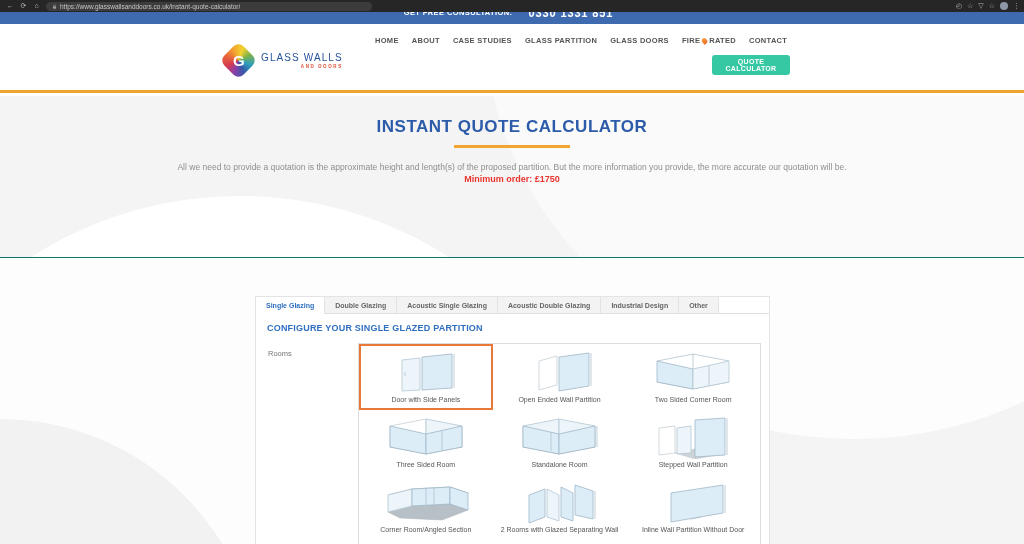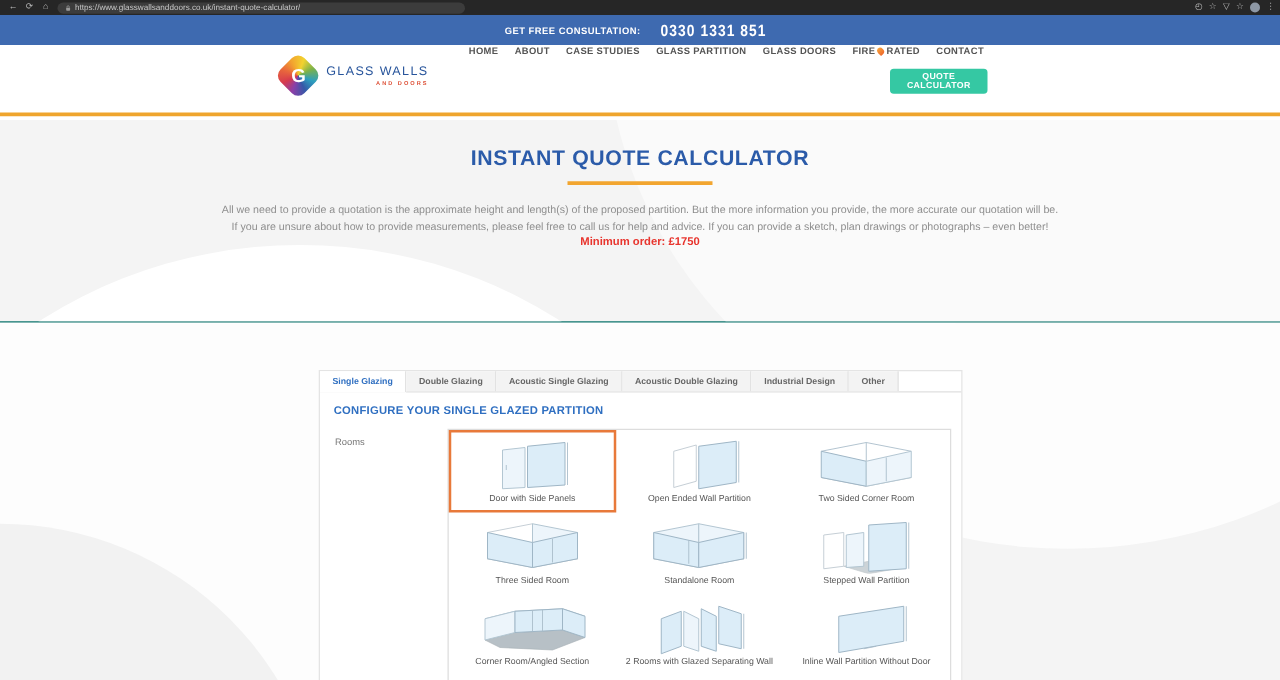--- a/index.html
+++ b/index.html
@@ -14,21 +14,21 @@
   .urlpill { display:flex; align-items:center; gap:3px; background:#3c3c3c;
     border-radius:6px; height:9px; width:326px; margin-left:3px; padding:0 6px; }
   .urlpill .lock { width:5px; height:5px; flex:0 0 auto; }
   .urlpill .url { color:#c7c7c7; font-size:6.5px; line-height:9px; white-space:nowrap;
     overflow:hidden; }
   .chrome .right { margin-left:auto; display:flex; align-items:center; gap:5px; }
   .chrome .right .navicon { width:auto; }
   .avatar { width:8px; height:8px; border-radius:50%; background:#8e98a5; }
 
   
-  .topbar { position:absolute; left:0; top:12px; width:1024px; height:24px;
+  .topbar { position:absolute; left:0; top:0; width:1024px; height:24px;
     background:#3e6ab0; display:flex; align-items:center; justify-content:center;
     gap:8px; z-index:40; }
   .topbar .lbl { color:#fff; font-size:7.5px; font-weight:bold; letter-spacing:.4px; }
   .topbar .phone { color:#fff; font-size:13px; font-weight:bold; letter-spacing:1px;
     transform:scaleX(.85); cursor:pointer; }
 
   
   .header { position:absolute; left:0; top:36px; width:1024px; height:57px;
     background:#fff; border-bottom:3px solid #efa52d; z-index:30; }
   .logo { position:absolute; left:221px; top:11px; display:flex; align-items:center;
@@ -158,21 +158,20 @@
 </div>
 
 <div class="hero">
   <div class="swoosh sw1"></div>
   <div class="swoosh sw2"></div>
   <div class="hero-inner">
     <div class="hero-title">INSTANT QUOTE CALCULATOR</div>
     <div class="hero-underline"></div>
     <div class="hero-para">
       <div>All we need to provide a quotation is the approximate height and length(s) of the proposed partition. But the more information you provide, the more accurate our quotation will be.</div>
-      <div>If you are unsure about how to provide measurements, please feel free to call us for help and advice. If you can provide a sketch, plan drawings or photographs – even better!</div>
     </div>
     <div class="hero-min">Minimum order: £1750</div>
   </div>
 </div>
 
 <div class="lower">
   <div class="swoosh sw4"></div>
   <div class="swoosh sw5"></div>
   <div class="swoosh sw3"></div>
 </div>

